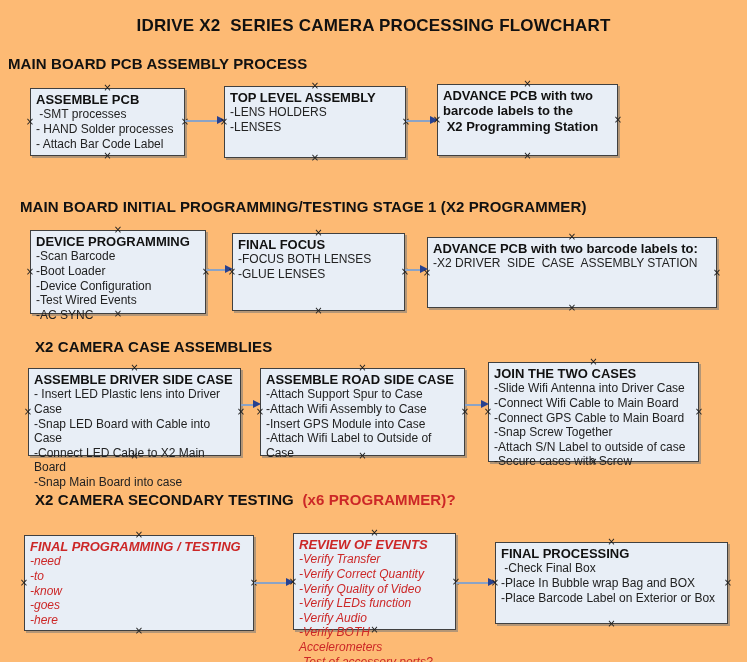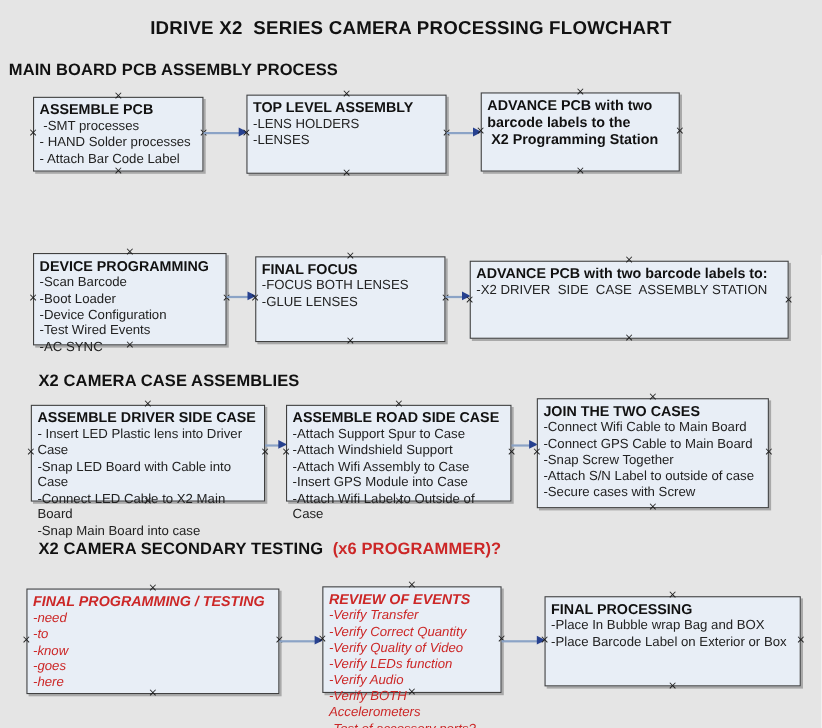--- a/index.html
+++ b/index.html
@@ -7,21 +7,21 @@
     --box-border:#404040;
     --connector:#8ba3c6;
     --arrowhead:#27418f;
     --red:#cc2727;
   }
   *{margin:0;padding:0;box-sizing:border-box;}
   html,body{background:#fff;}
   .canvas{
     position:relative;
     width:747px;height:662px;
-    background:#e5e5e5;
+    background:#fdba74;
     font-family:"Liberation Sans","DejaVu Sans",sans-serif;
     overflow:hidden;
   }
   .chart-title{
     position:absolute;top:16px;left:0;width:747px;
     text-align:center;font-size:17px;font-weight:bold;color:#111;
     white-space:pre;letter-spacing:.2px;
   }
   .sec-heading{
     position:absolute;font-size:15px;font-weight:bold;color:#111;
@@ -107,20 +107,21 @@
     <div class="fbox-title">ADVANCE PCB with two
 barcode labels to the
  X2 Programming Station</div>
     <div></div>
   <span class="xm xm-t">×</span>
       <span class="xm xm-r">×</span>
       <span class="xm xm-b">×</span>
       <span class="xm xm-l">×</span>
     </div>
 
+  <div class="sec-heading" style="left:20px;top:198px;">MAIN BOARD INITIAL PROGRAMMING/TESTING STAGE 1 (X2 PROGRAMMER)</div>
 
   <div class="fbox" style="left:30px;top:230px;width:176px;height:84px;">
     <div class="fbox-title">DEVICE PROGRAMMING</div>
     <div>
         <div class="item">-Scan Barcode</div>
         <div class="item">-Boot Loader</div>
         <div class="item">-Device Configuration</div>
         <div class="item">-Test Wired Events</div>
         <div class="item">-AC SYNC</div>
       </div>
@@ -175,37 +176,37 @@
       <span class="xm xm-l">×</span>
     </div>
   <div class="conn" style="left:241px;top:405px;width:19px;">
     <span class="line"></span>
     <span class="head"></span>
   </div>
   <div class="fbox" style="left:260px;top:368px;width:205px;height:88px;">
     <div class="fbox-title">ASSEMBLE ROAD SIDE CASE</div>
     <div>
         <div class="item">-Attach Support Spur to Case</div>
-        <div class="item">-Attach Windshield Support</div>
         <div class="item">-Attach Wifi Assembly to Case</div>
         <div class="item">-Insert GPS Module into Case</div>
         <div class="item">-Attach Wifi Label to Outside of Case</div>
       </div>
   <span class="xm xm-t">×</span>
       <span class="xm xm-r">×</span>
       <span class="xm xm-b">×</span>
       <span class="xm xm-l">×</span>
     </div>
   <div class="conn" style="left:465px;top:405px;width:23px;">
     <span class="line"></span>
     <span class="head"></span>
   </div>
   <div class="fbox" style="left:488px;top:362px;width:211px;height:100px;">
     <div class="fbox-title">JOIN THE TWO CASES</div>
     <div>
+        <div class="item">-Slide Wifi Antenna into Driver Case</div>
         <div class="item">-Connect Wifi Cable to Main Board</div>
         <div class="item">-Connect GPS Cable to Main Board</div>
         <div class="item">-Snap Screw Together</div>
         <div class="item">-Attach S/N Label to outside of case</div>
         <div class="item">-Secure cases with Screw</div>
       </div>
   <span class="xm xm-t">×</span>
       <span class="xm xm-r">×</span>
       <span class="xm xm-b">×</span>
       <span class="xm xm-l">×</span>
@@ -247,20 +248,21 @@
       <span class="xm xm-b">×</span>
       <span class="xm xm-l">×</span>
     </div>
   <div class="conn" style="left:456px;top:583px;width:39px;">
     <span class="line"></span>
     <span class="head"></span>
   </div>
   <div class="fbox" style="left:495px;top:542px;width:233px;height:82px;">
     <div class="fbox-title">FINAL PROCESSING</div>
     <div>
+        <div class="item"> -Check Final Box</div>
         <div class="item">-Place In Bubble wrap Bag and BOX</div>
         <div class="item">-Place Barcode Label on Exterior or Box</div>
       </div>
   <span class="xm xm-t">×</span>
       <span class="xm xm-r">×</span>
       <span class="xm xm-b">×</span>
       <span class="xm xm-l">×</span>
     </div>
 
 </div>

